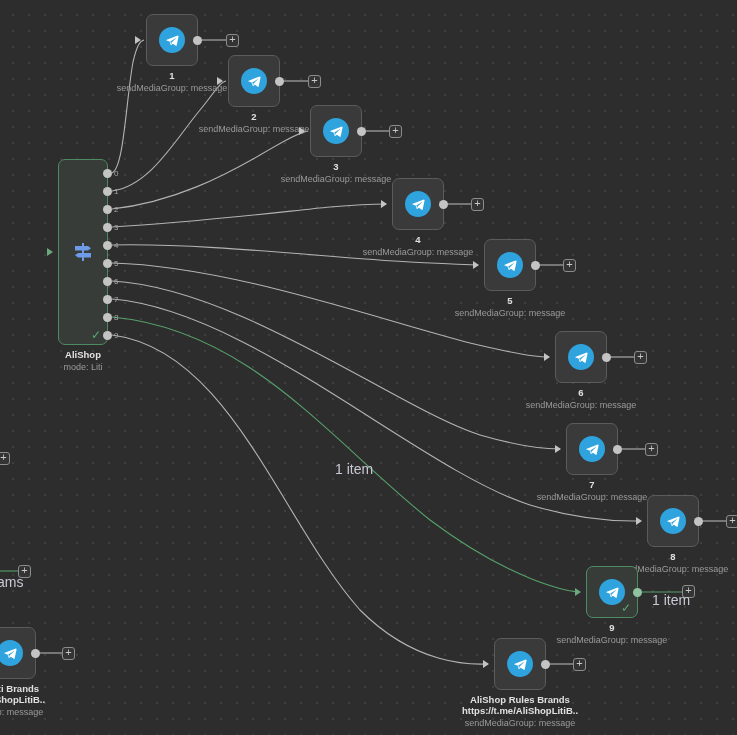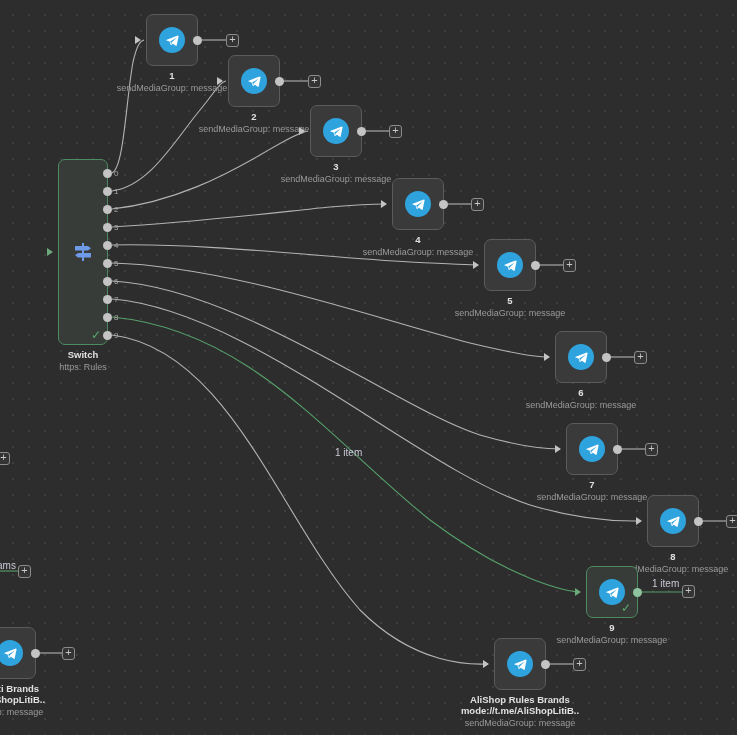--- a/index.html
+++ b/index.html
@@ -152,23 +152,24 @@
     position: absolute;
     color: #a8a8a8;
     font-size: 8px;
     line-height: 9px;
   }
 
   
   .edge-label {
     position: absolute;
     color: #c9c9d6;
-    font-size: 10px;
+    font-size: 14px;
     white-space: nowrap;
     line-height: 10px;
+    margin-top: 16px;
   }
   .edge-label.active { color: #c9c9d6; }
 </style>
 </head>
 <body>
 
 <div id="canvas">
 
   <svg id="edges" viewBox="0 0 737 735">
 
@@ -209,22 +210,22 @@
   <div class="node executed" style="left:58px; top:159px; width:50px; height:186px;">
     <span class="switch-icon">
       <svg viewBox="0 0 24 24" aria-hidden="true">
         <rect x="11" y="3" width="2" height="18" fill="#6f9ae8"></rect>
         <path d="M4 6 h13 l3 2.2 -3 2.2 H4 z" fill="#6f9ae8"></path>
         <path d="M20 13 H7 l-3 2.2 3 2.2 h13 z" fill="#6f9ae8"></path>
       </svg>
     </span>
     <span class="check">✓</span>
     <span class="arrow-in on"></span>
-    <span class="node-label">Switch</span>
-    <span class="node-sub">https: Rules</span>
+    <span class="node-label">AliShop</span>
+    <span class="node-sub">mode: Liti</span>
   </div>
 
   <div class="port" style="left:103px; top:169px;"></div>
   <div class="port-num" style="left:114px; top:169px;">0</div>
   <div class="port" style="left:103px; top:187px;"></div>
   <div class="port-num" style="left:114px; top:187px;">1</div>
   <div class="port" style="left:103px; top:205px;"></div>
   <div class="port-num" style="left:114px; top:205px;">2</div>
   <div class="port" style="left:103px; top:223px;"></div>
   <div class="port-num" style="left:114px; top:223px;">3</div>
@@ -382,21 +383,21 @@
 
   <div class="node" style="left:494px; top:638px; width:52px; height:52px;">
     <span class="tg-icon">
       <svg viewBox="0 0 24 24">
           <path fill="#ffffff" d="M21.5 3.4 2.8 10.6c-1 .4-1 1 -.2 1.3l4.7 1.5 1.8 5.5c.2.6.4.7.9.3l2.6-2.1 4.6 3.4c.8.5 1.3.2 1.5-.8l3-14c.3-1.2-.4-1.7-1.2-1.3zM8.4 13.7l9.2-5.8c.4-.3.8-.1.5.2l-7.6 6.9-.3 3z"></path>
         </svg>
     </span>
     <span class="arrow-in"></span>
     <span class="handle-out"></span>
     <span class="node-label">AliShop Rules Brands</span>
-    <span class="node-label" style="margin-top:16px;">mode://t.me/AliShopLitiB..</span>
+    <span class="node-label" style="margin-top:16px;">https://t.me/AliShopLitiB..</span>
     <span class="node-sub two-line">sendMediaGroup: message</span>
   </div>
   <div class="plus-btn" style="left:573px; top:658px;">
       <span>+</span>
     </div>
 
   <div class="node" style="left:-16px; top:627px; width:52px; height:52px;">
     <span class="tg-icon">
       <svg viewBox="0 0 24 24">
           <path fill="#ffffff" d="M21.5 3.4 2.8 10.6c-1 .4-1 1 -.2 1.3l4.7 1.5 1.8 5.5c.2.6.4.7.9.3l2.6-2.1 4.6 3.4c.8.5 1.3.2 1.5-.8l3-14c.3-1.2-.4-1.7-1.2-1.3zM8.4 13.7l9.2-5.8c.4-.3.8-.1.5.2l-7.6 6.9-.3 3z"></path>

